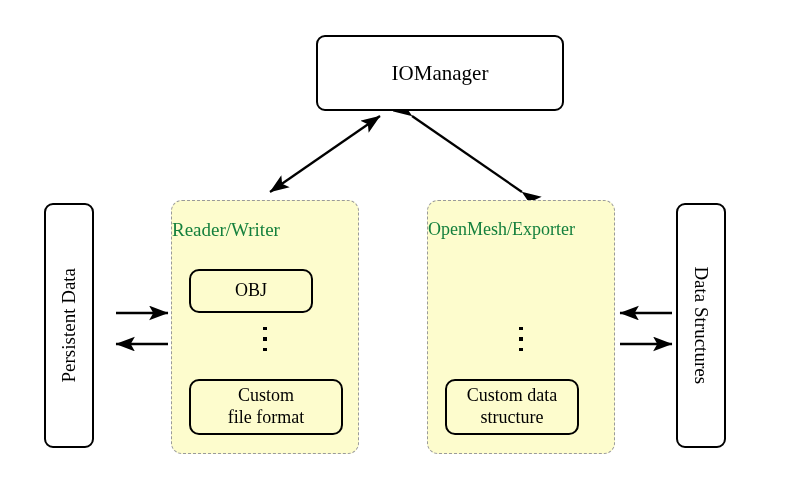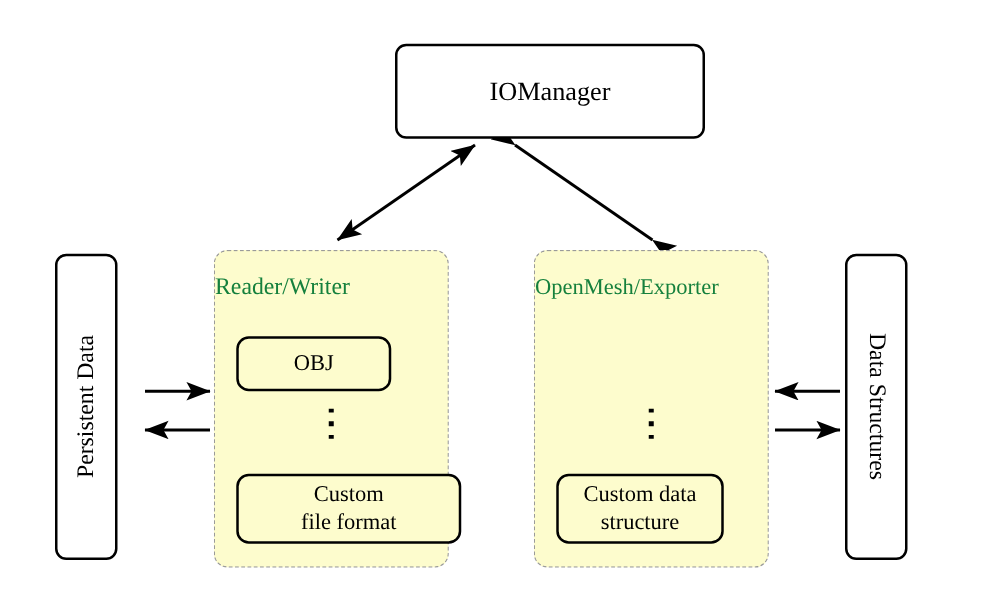--- a/index.html
+++ b/index.html
@@ -103,21 +103,21 @@
     justify-content: center;
     text-align: center;
     font-size: 18px;
     line-height: 1.2;
     color: #000000;
   }
   .member.m-top { top: 68px; height: 44px; }
   .member.m-bottom { top: 178px; height: 56px; }
 
   #member-obj { left: 17px; width: 124px; }
-  #member-custom-file-format { left: 17px; width: 180px; }
+  #member-custom-file-format { left: 17px; width: 154px; }
   #member-openmesh { left: 21px; width: 146px; }
   #member-custom-data-structure { left: 17px; width: 134px; align-items: center; }
 
   
   .vdots {
     position: absolute;
     top: 126px;
     left: 0;
     right: 0;
     display: flex;

